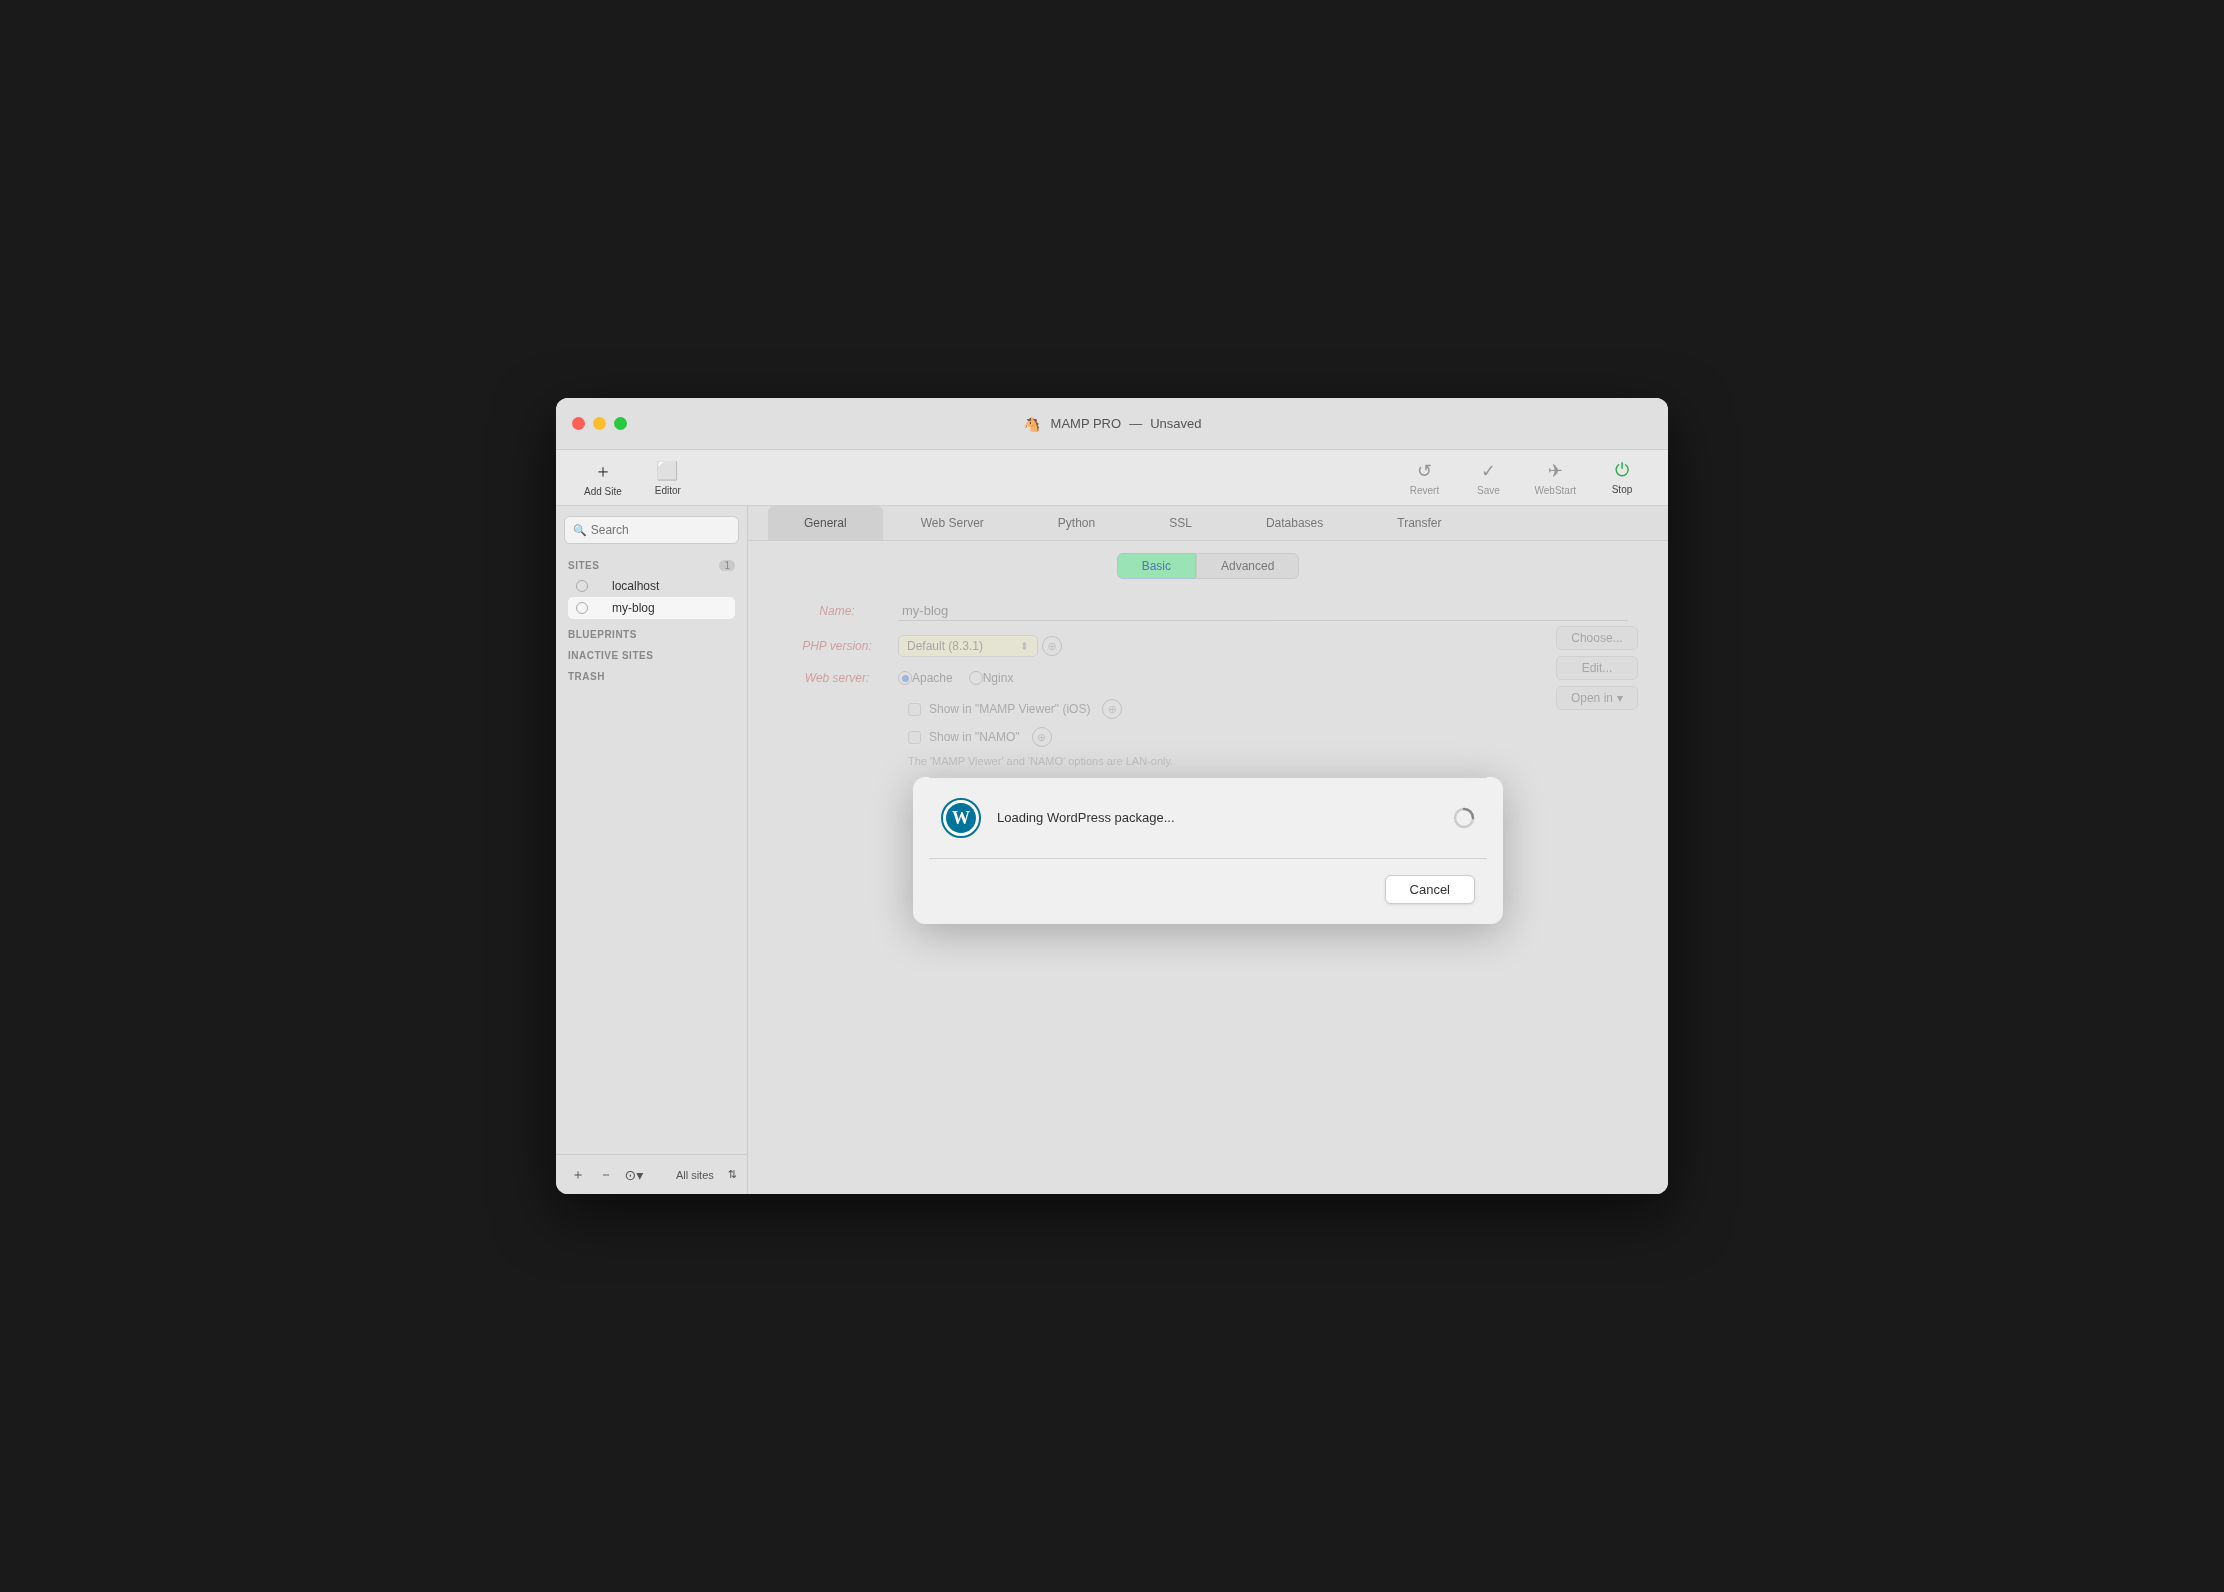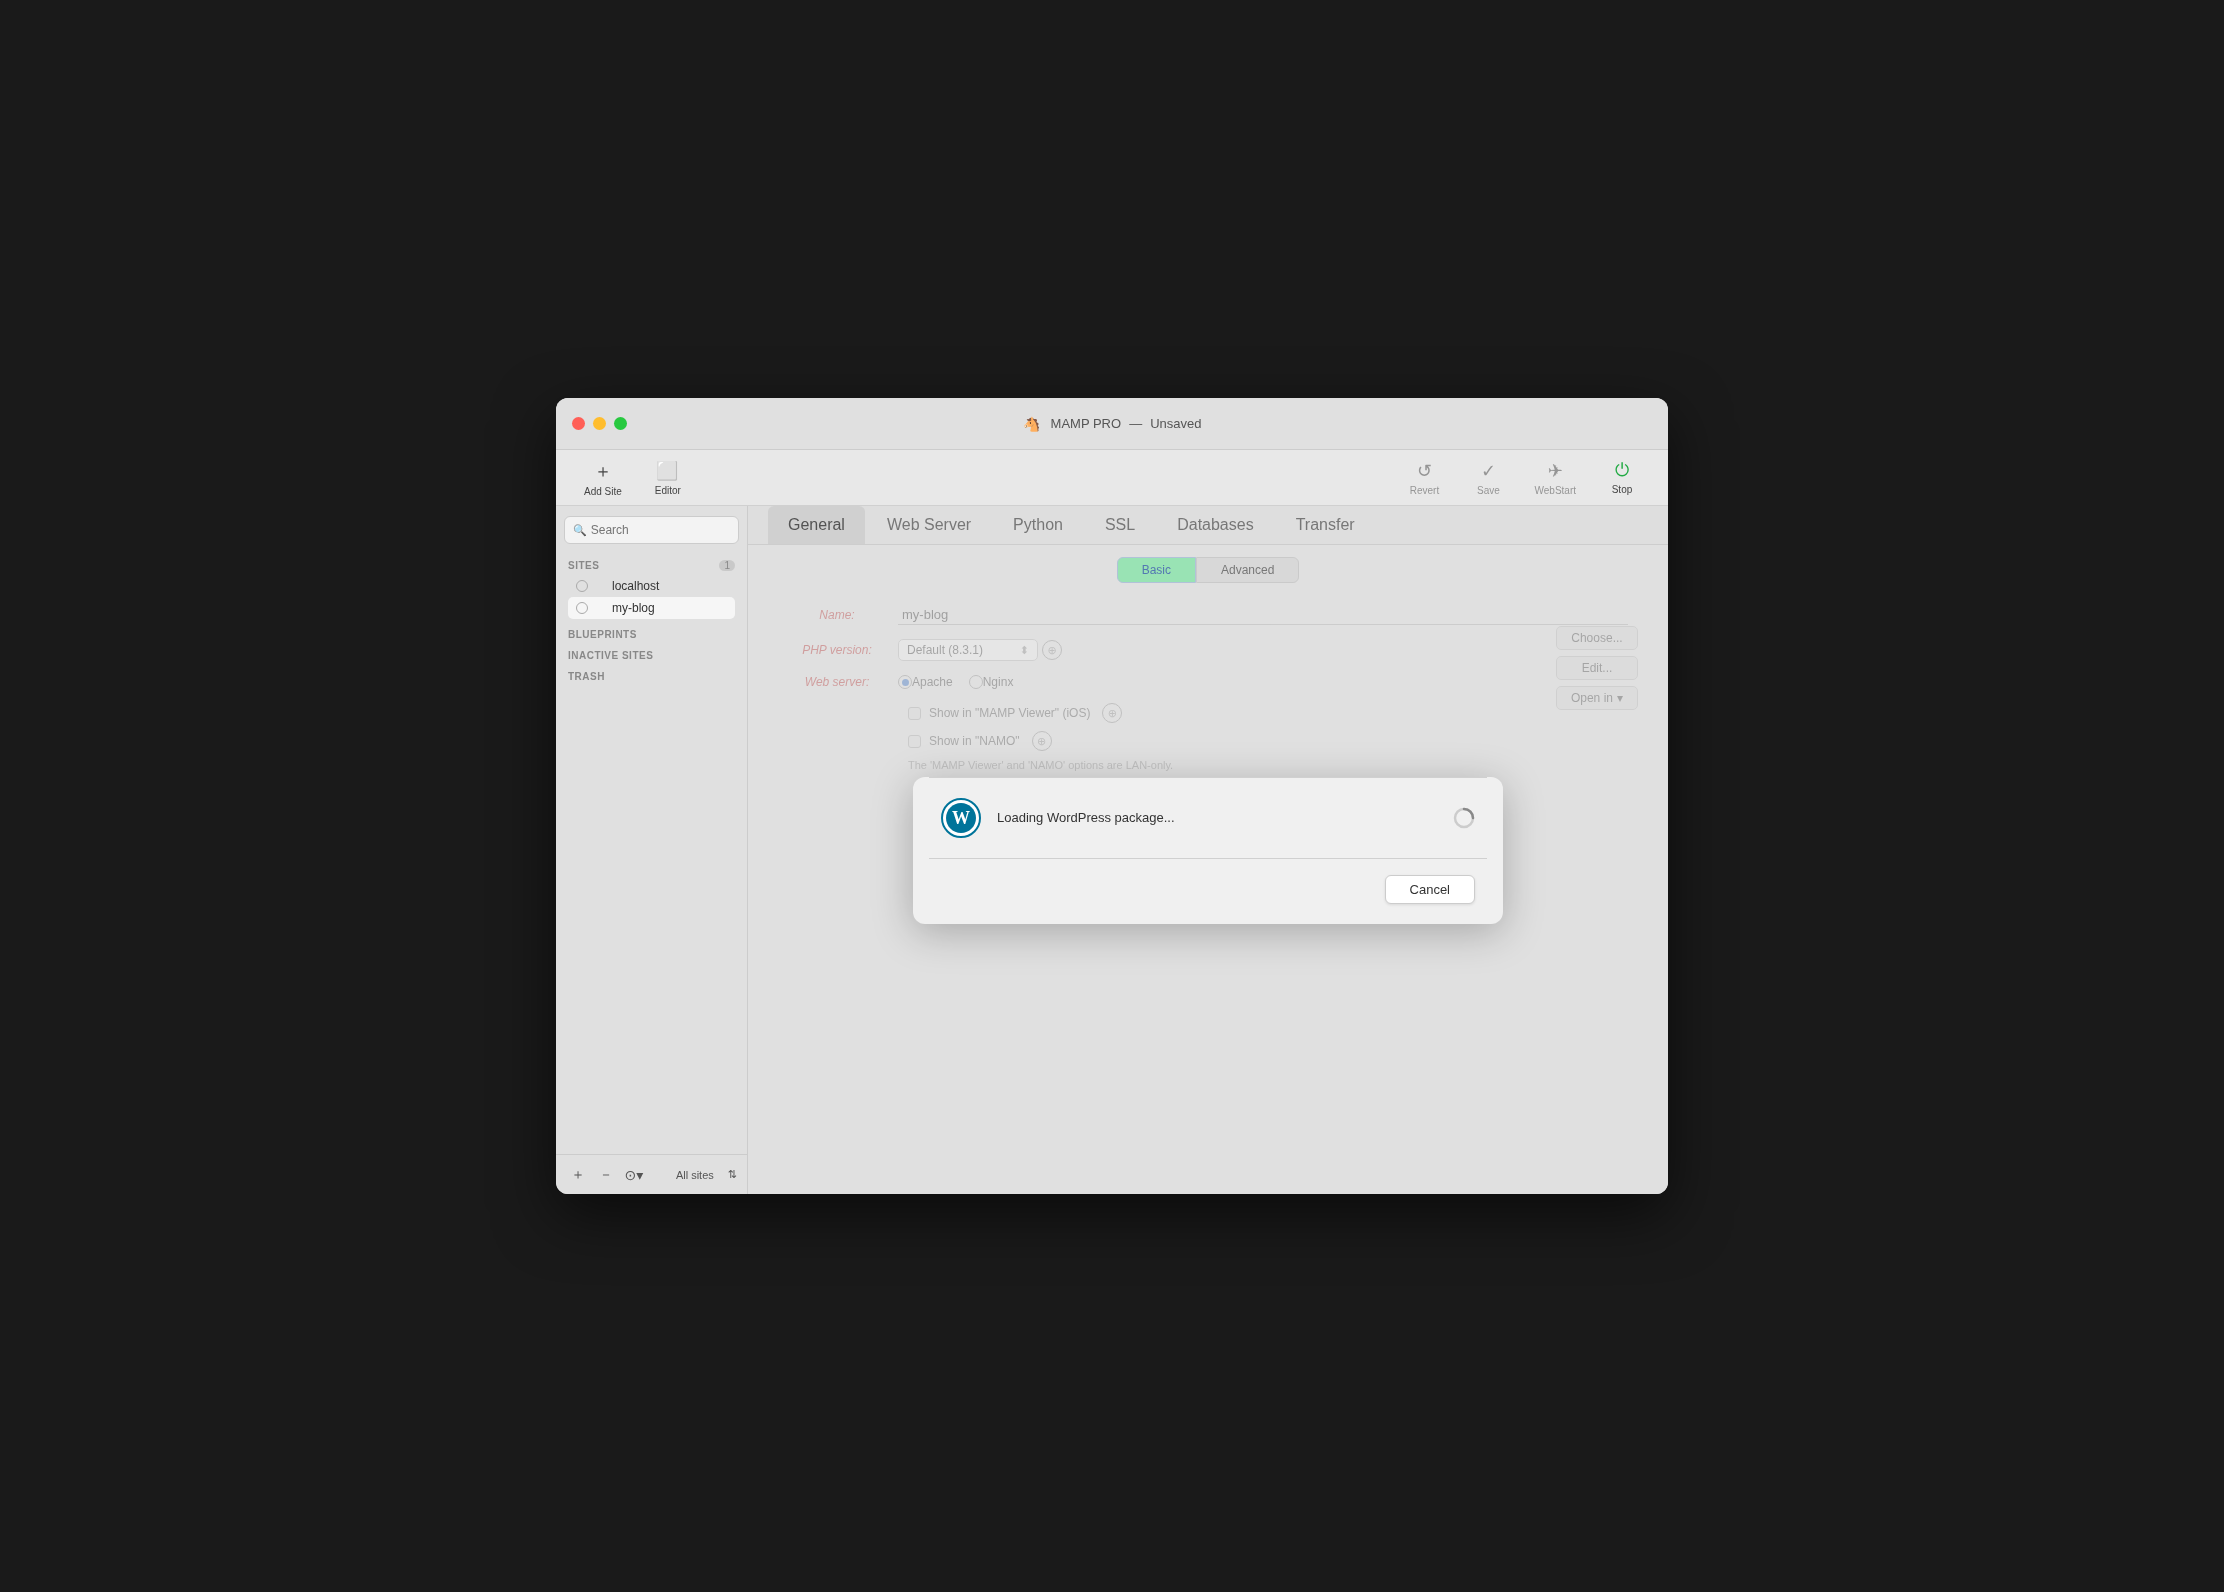--- a/index.html
+++ b/index.html
@@ -217,22 +217,22 @@
     
     .tabs {
       display: flex;
       background: #e8e8e8;
       border-bottom: 1px solid #d0d0d0;
       padding: 0 20px;
       gap: 2px;
       flex-shrink: 0;
     }
     .tab {
-      padding: 10px 20px;
-      font-size: 16px;
+      padding: 10px 36px;
+      font-size: 12px;
       color: #555;
       cursor: pointer;
       border-radius: 6px 6px 0 0;
       position: relative;
     }
     .tab.active {
       background: #d4d4d4;
       color: #222;
       font-weight: 500;
     }
@@ -287,21 +287,21 @@
       color: #222;
       padding: 2px 4px;
       outline: none;
     }
     .form-field-select {
       display: flex;
       align-items: center;
       gap: 4px;
     }
     .select-box {
-      background: #ffffff;
+      background: #fef9c3;
       border: 1px solid #bbb;
       border-radius: 5px;
       padding: 3px 8px;
       font-size: 12px;
       color: #333;
       min-width: 140px;
       display: flex;
       align-items: center;
       justify-content: space-between;
       cursor: pointer;

